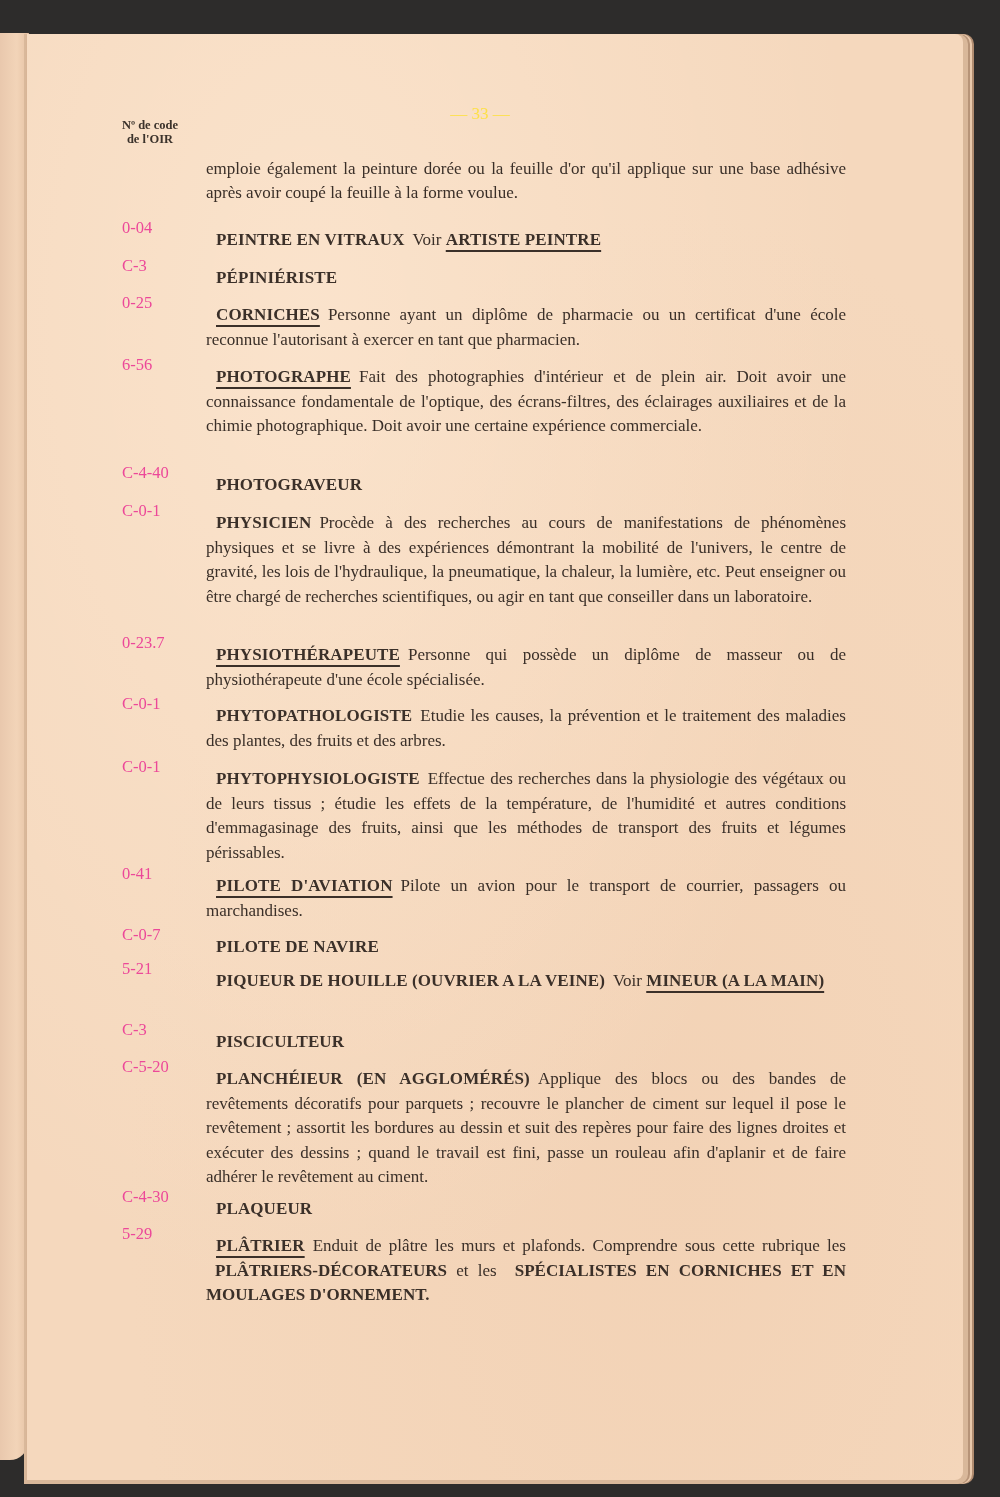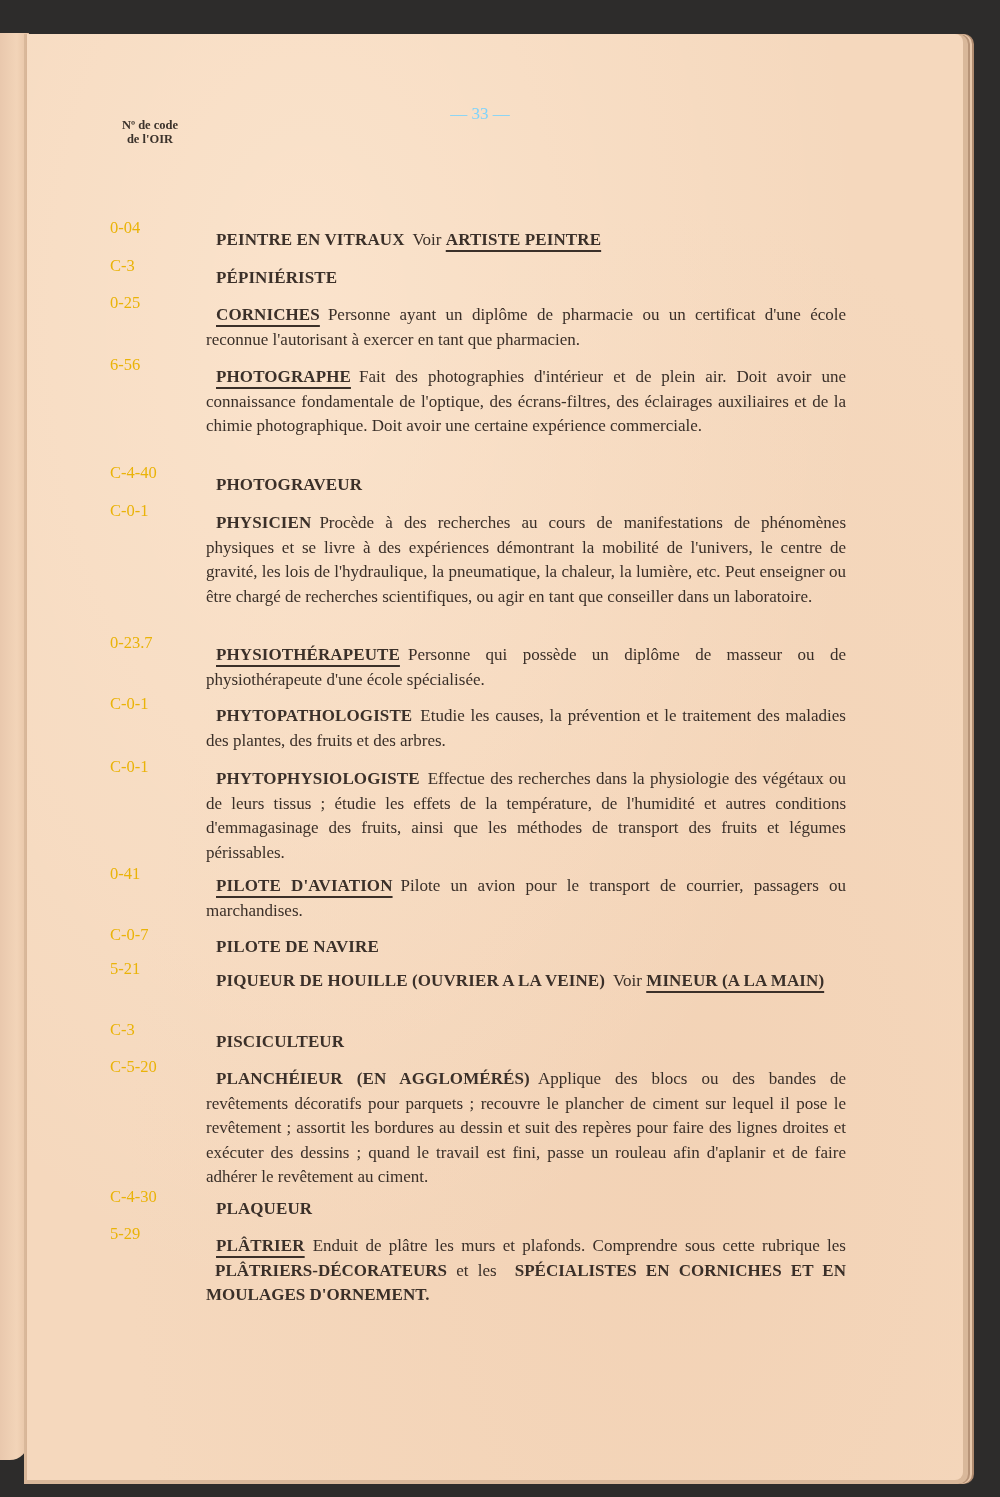--- a/index.html
+++ b/index.html
@@ -43,34 +43,34 @@
   }
   .content { position: absolute; left: 0; top: 0; width: 880px; height: 1497px; }
 
   .col-header {
     position: absolute; left: 100px; top: 118px; width: 100px;
     font-size: 12.5px; line-height: 14px; text-align: center;
     font-weight: bold; color: #3b322b;
   }
   .page-number {
     position: absolute; left: 430px; top: 104px; width: 100px;
-    text-align: center; font-size: 17px; color: #7dd3fc;
+    text-align: center; font-size: 17px; color: #fde047;
   }
 
   .text {
     position: absolute;
     font-size: 17px; line-height: 24px; color: #3a2f28;
   }
   .cont {
     left: 206px; top: 157px; width: 640px; text-align: justify;
   }
   .entry { position: absolute; left: 110px; width: 740px; }
   .code {
-    position: absolute; left: 0; top: 0; width: 90px;
-    font-size: 16.5px; line-height: 24px; color: #eab308;
+    position: absolute; left: 12px; top: 0; width: 90px;
+    font-size: 16.5px; line-height: 24px; color: #ec4899;
   }
   .body {
     position: absolute; left: 96px; top: 12px; width: 640px;
     font-size: 17px; line-height: 24.5px; color: #3a2f28;
     text-align: justify; text-indent: 10px;
   }
   .term { font-weight: bold; letter-spacing: 0.1px; color: #3b3029; }
   .ul { text-decoration: underline; text-decoration-thickness: 2px; text-underline-offset: 5px; }
   .sp { display: inline-block; width: 8px; }
   .bold { font-weight: bold; margin-left: 9px; }
@@ -85,20 +85,21 @@
 <div class="page"></div>
 
 <div class="content">
 
   <div class="col-header">
     <div>Nº de code</div>
     <div>de l'OIR</div>
   </div>
   <div class="page-number">— 33 —</div>
 
+  <div class="text cont">emploie également la peinture dorée ou la feuille d'or qu'il applique sur une base adhésive après avoir coupé la feuille à la forme voulue.</div>
 
   <div class="entry" style="top:216px">
     <div class="code">0-04</div>
     <div class="body">
       <span class="term">PEINTRE EN VITRAUX</span><span class="sp"></span><span>Voir</span> <span class="term ul">ARTISTE PEINTRE</span>
     </div>
   </div>
 
   <div class="entry" style="top:254px">
     <div class="code">C-3</div>

